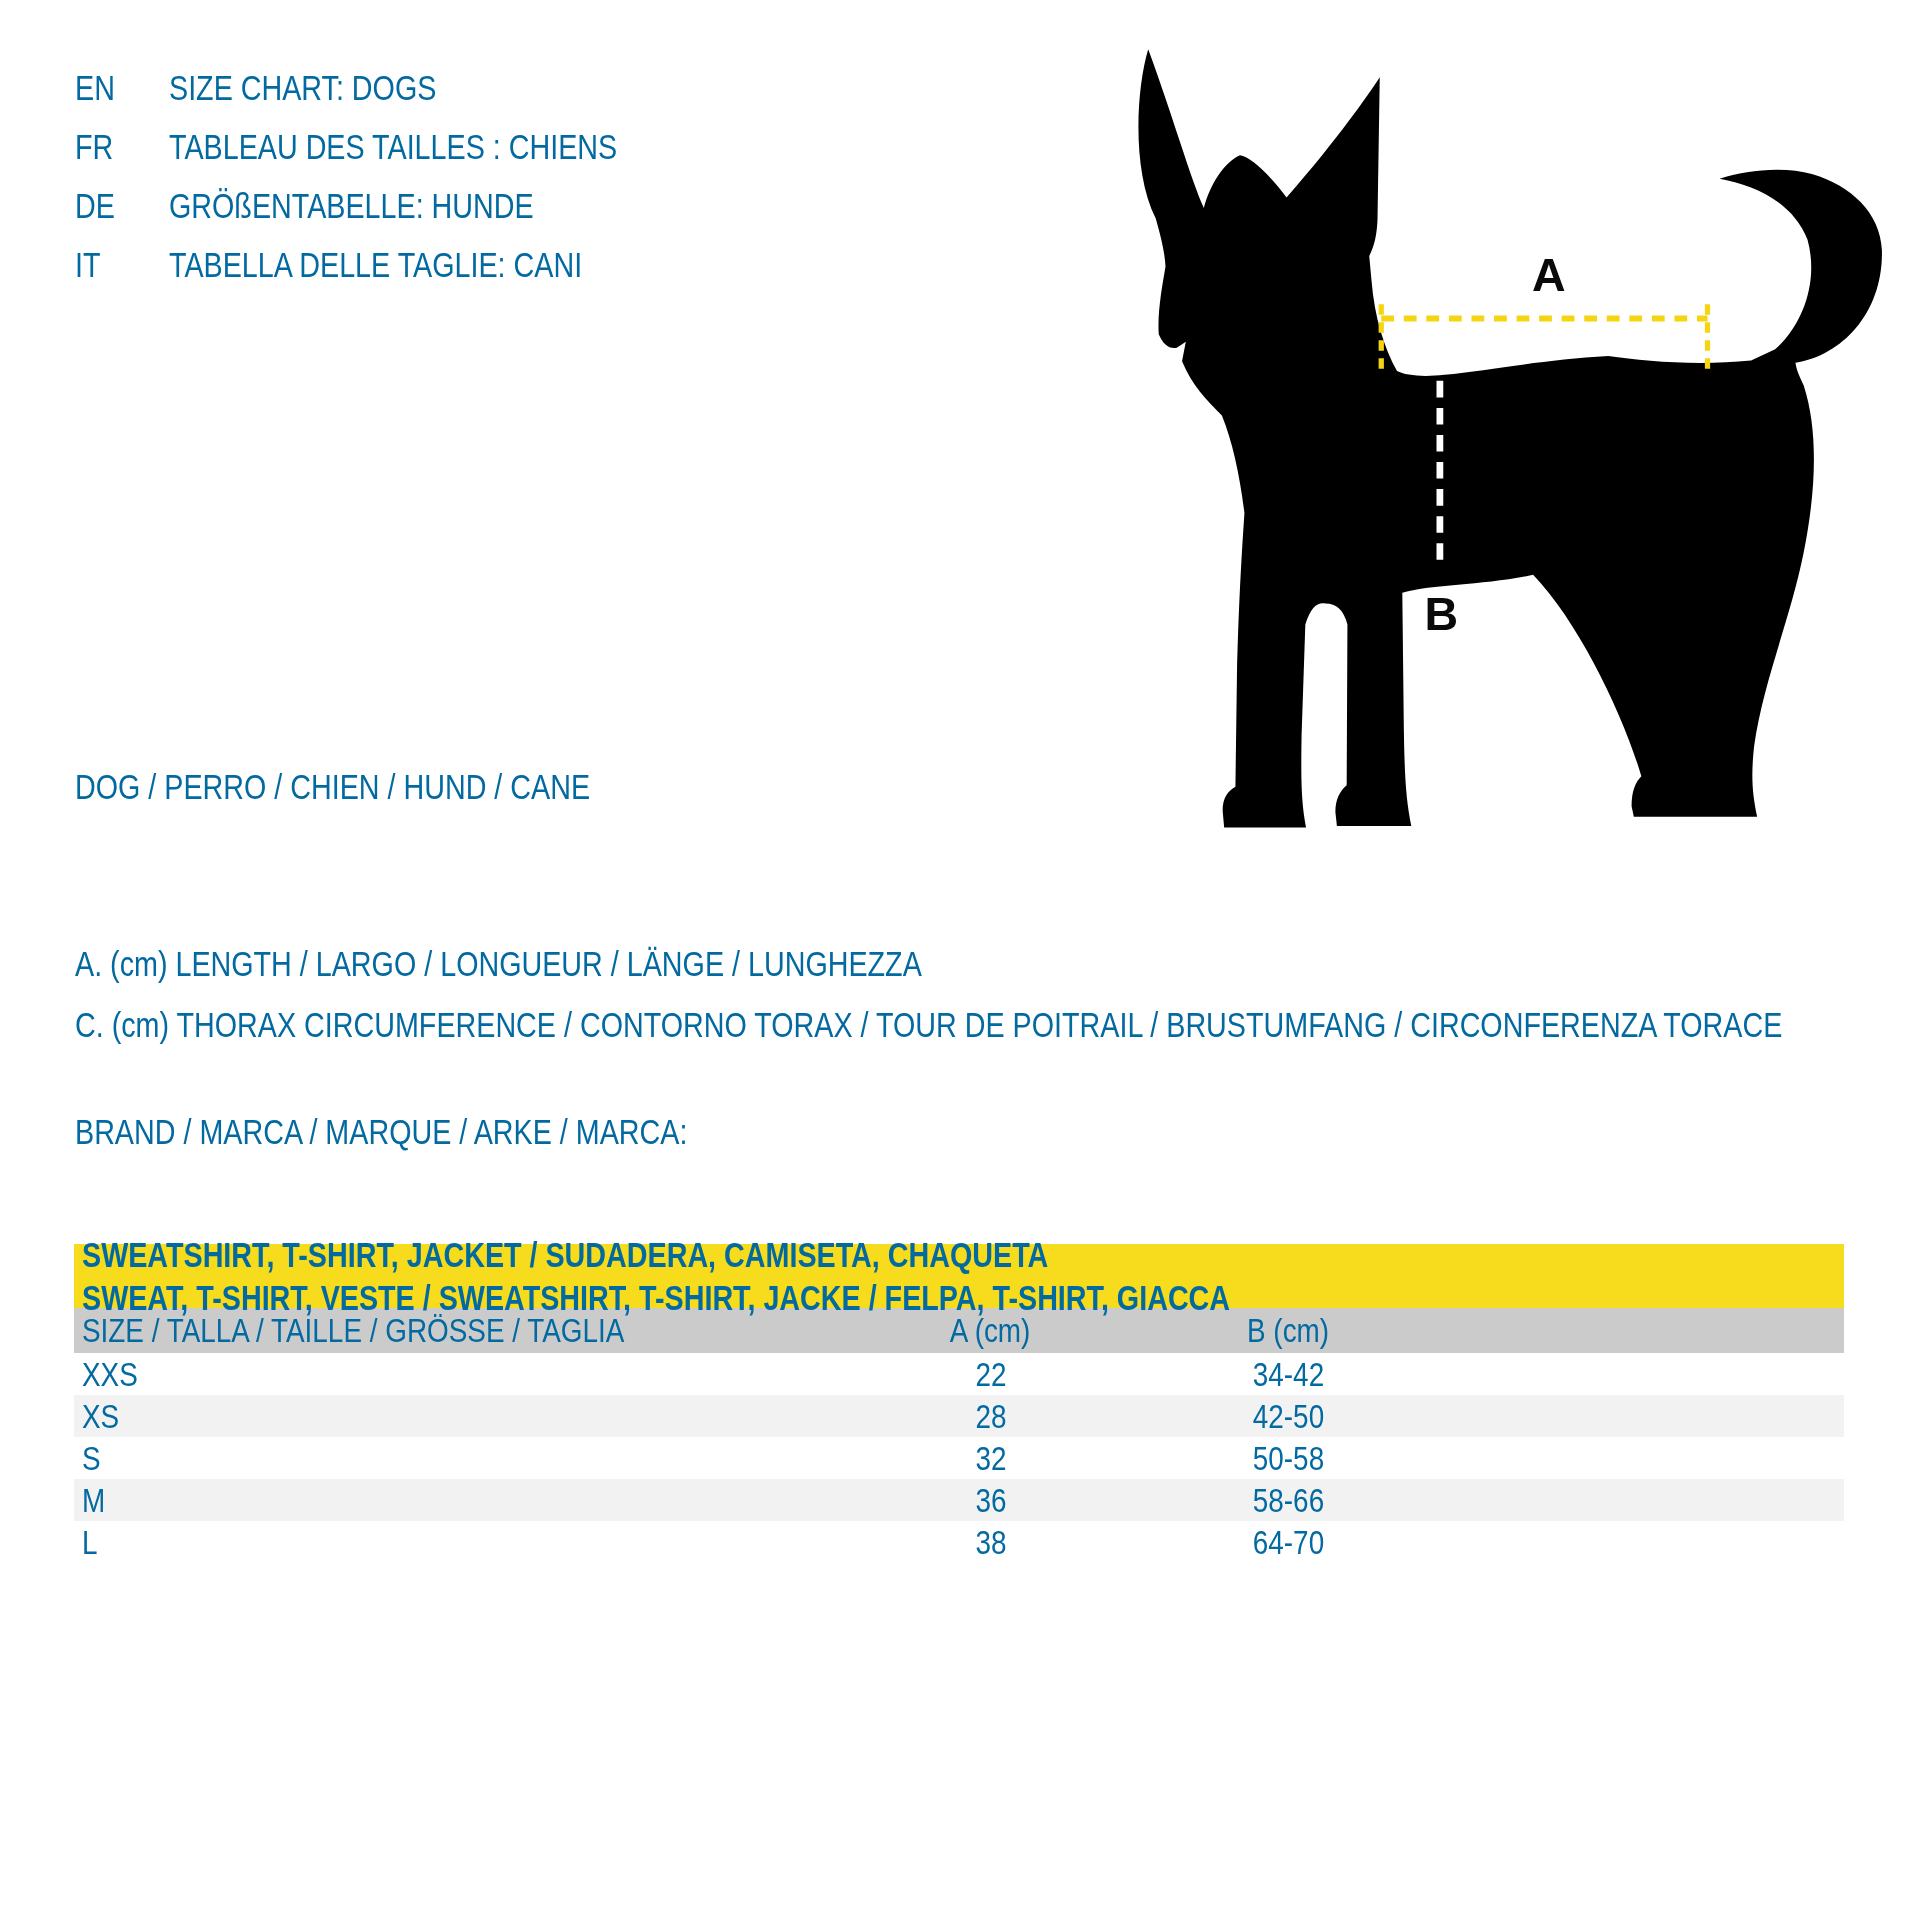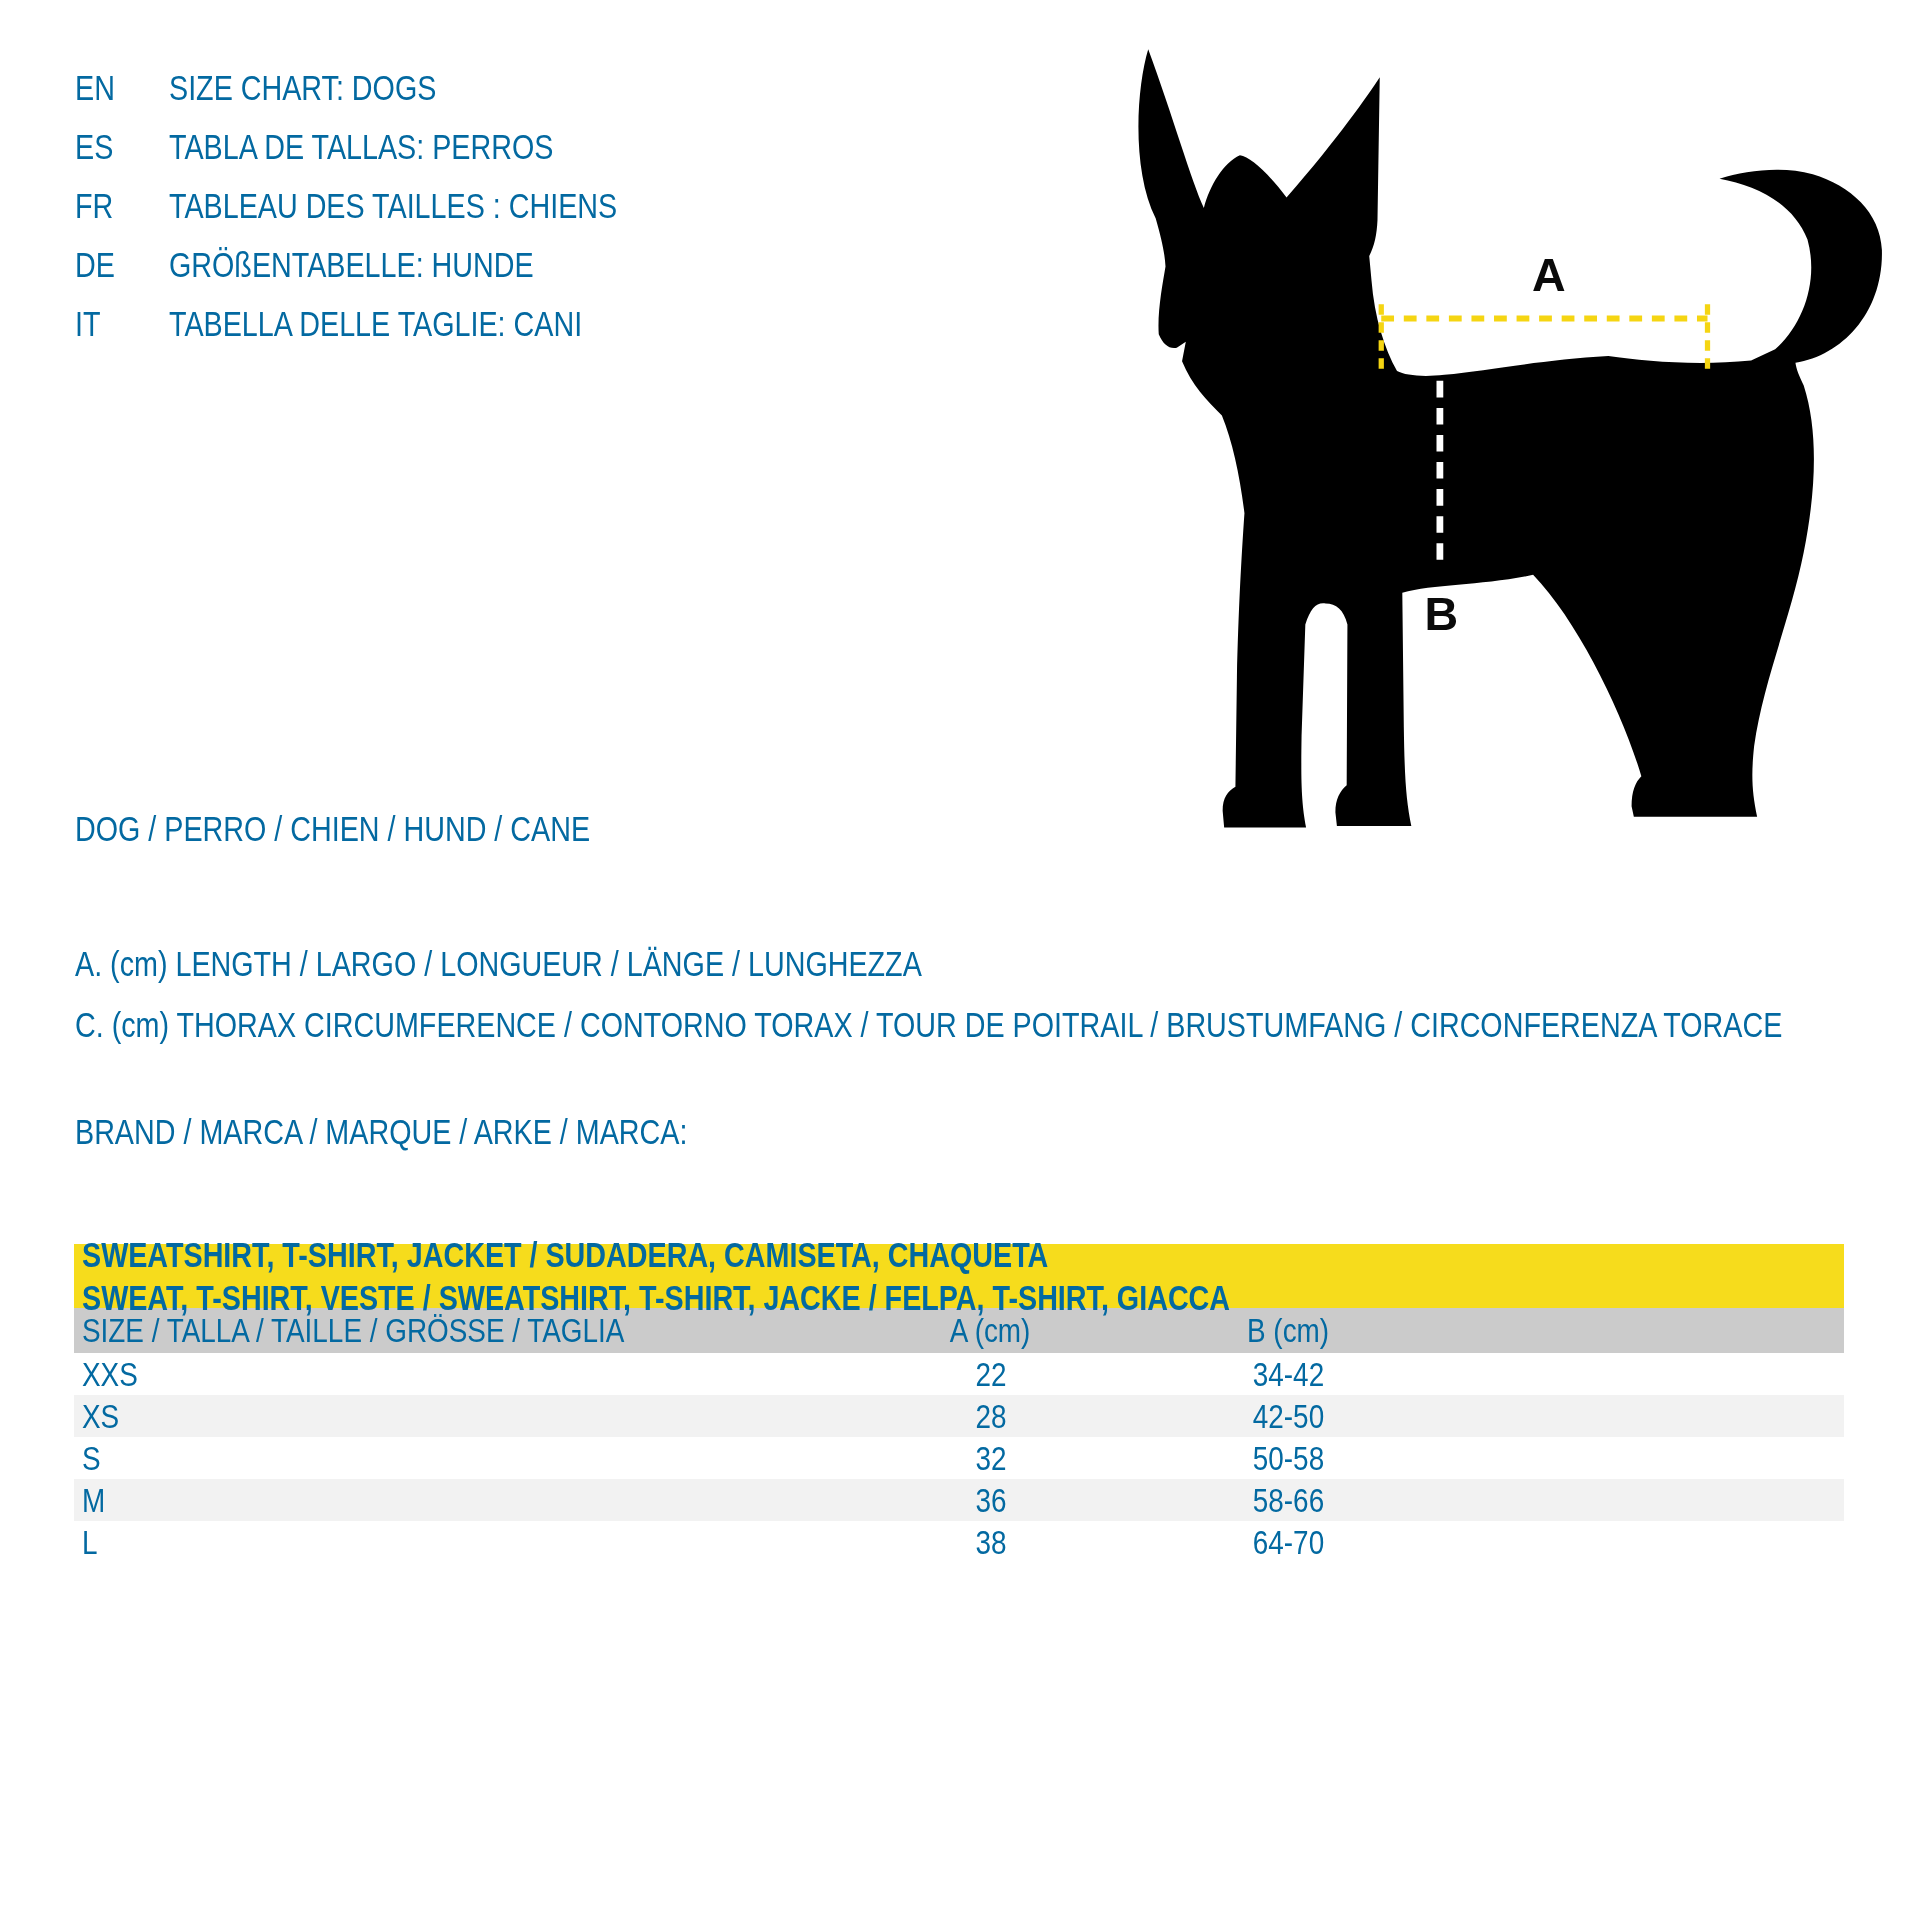--- a/index.html
+++ b/index.html
@@ -14,21 +14,21 @@
   
   .lang-list{position:absolute;left:75px;top:58px;display:grid;grid-auto-rows:59px;}
   .lang-row{display:flex;align-items:center;font-size:35px;}
   .lang-code{width:94px;flex:0 0 94px;}
   .lang-label{flex:1;}
 
   
   .dog-fig{position:absolute;left:1052px;top:22.5px;width:872px;height:827px;}
 
   
-  .dog-caption{position:absolute;left:75px;top:802px;font-size:35px;line-height:54px;}
+  .dog-caption{position:absolute;left:75px;top:760px;font-size:35px;line-height:54px;}
   .legend{position:absolute;left:75px;top:933px;font-size:35px;line-height:61px;}
   .legend div{height:61px;display:flex;align-items:center;}
   .brand{position:absolute;left:75px;top:1105px;font-size:35px;line-height:54px;}
 
   
   .size-table{position:absolute;left:74px;top:1244px;width:1770px;}
   .cat-head{height:64px;display:flex;flex-direction:column;justify-content:center;padding-left:7.5px;box-sizing:border-box;}
   .cat-head div{font-weight:bold;font-size:35px;line-height:43px;}
   .thead,.trow{display:grid;grid-template-columns:751px 331px 265px 1fr;align-items:center;}
   .thead{height:45px;font-size:34px;}
@@ -40,24 +40,20 @@
 </style>
 </head>
 <body>
 
 <div class="canvas">
 
   <div class="lang-list">
     <div class="lang-row">
       <span class="lang-code cond">EN</span>
       <span class="lang-label cond">SIZE CHART: DOGS</span>
-    </div>
-    <div class="lang-row">
-      <span class="lang-code cond">ES</span>
-      <span class="lang-label cond">TABLA DE TALLAS: PERROS</span>
     </div>
     <div class="lang-row">
       <span class="lang-code cond">FR</span>
       <span class="lang-label cond">TABLEAU DES TAILLES : CHIENS</span>
     </div>
     <div class="lang-row">
       <span class="lang-code cond">DE</span>
       <span class="lang-label cond">GRÖßENTABELLE: HUNDE</span>
     </div>
     <div class="lang-row">

